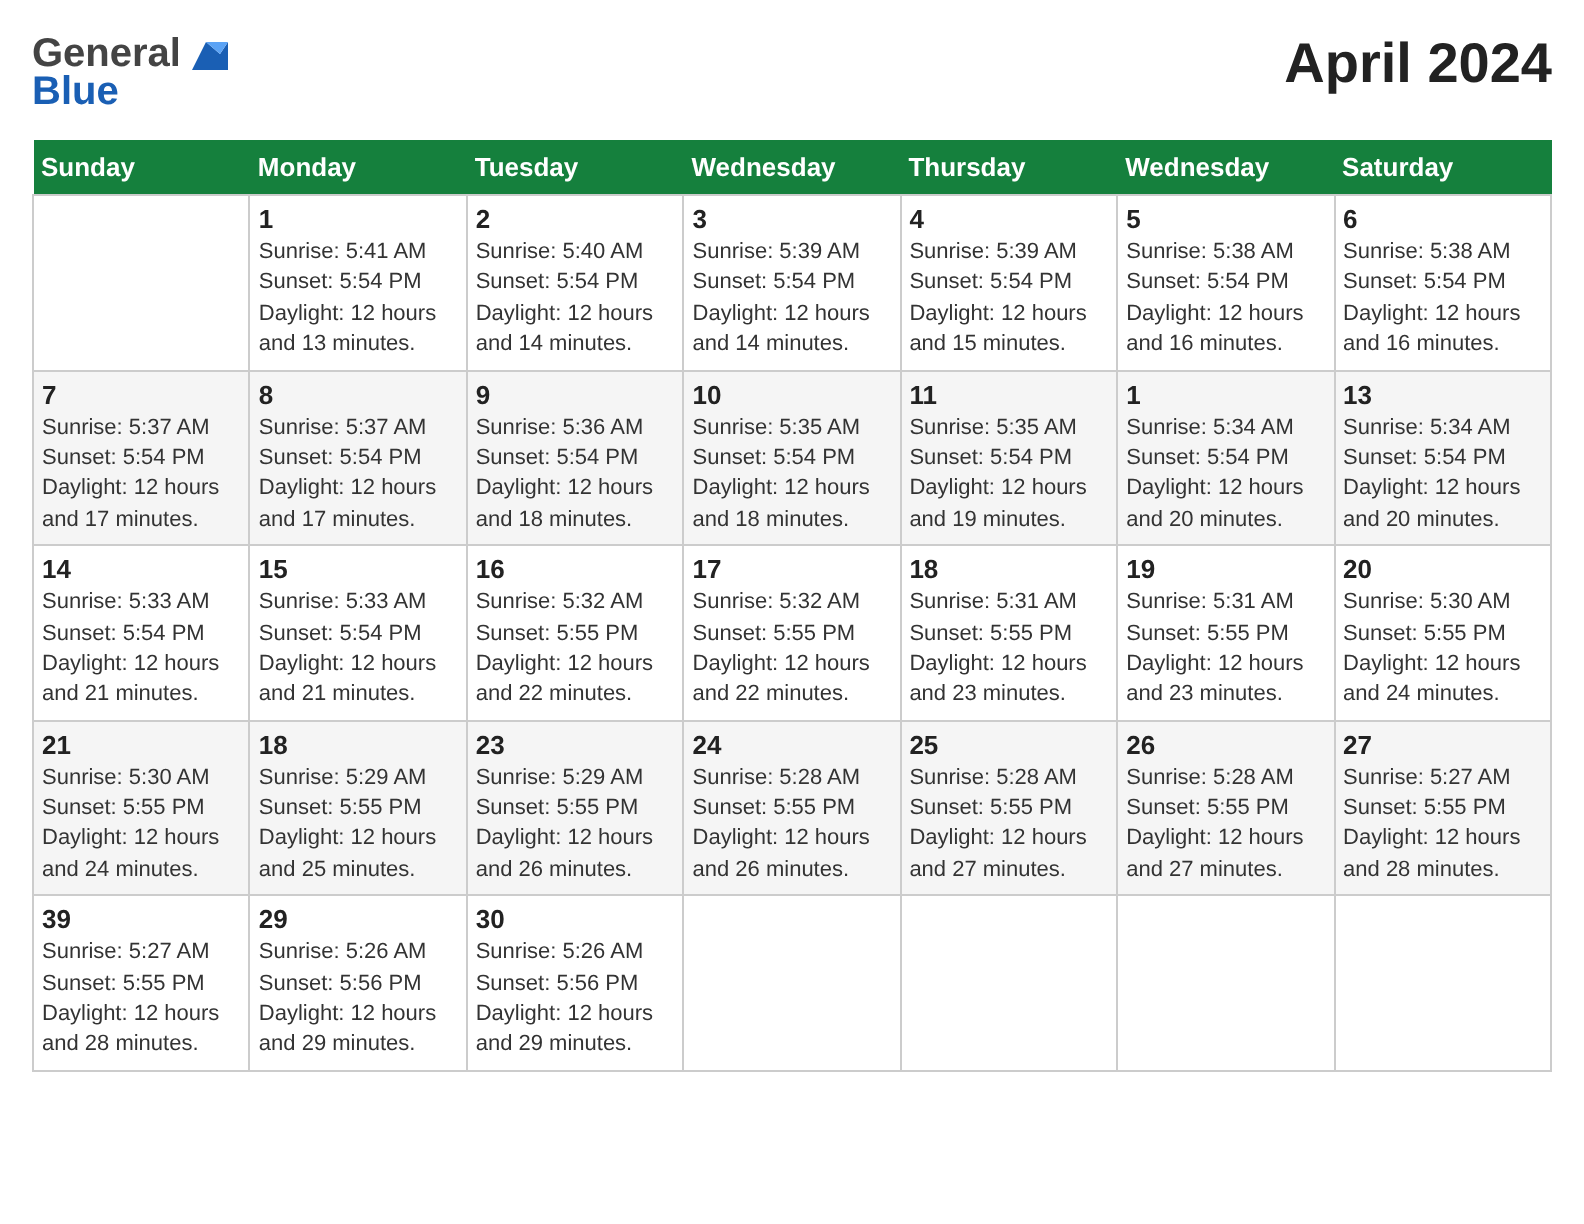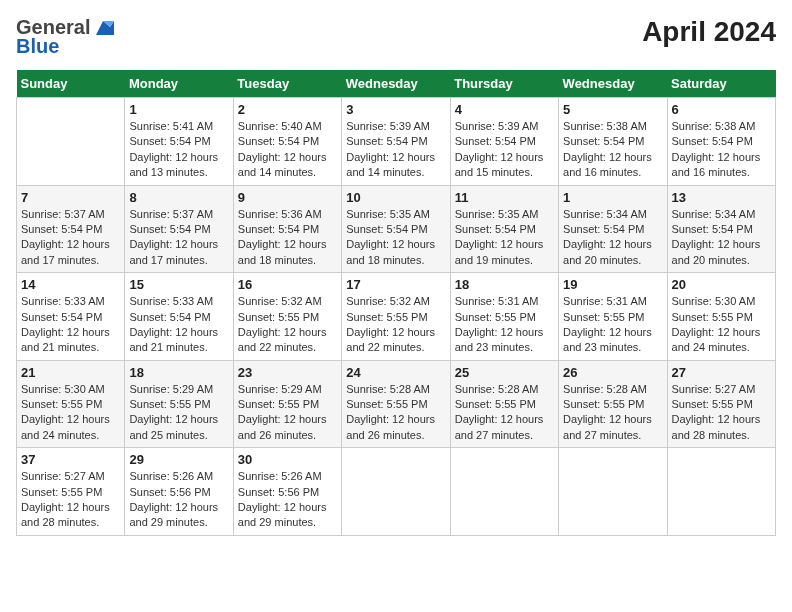--- a/index.html
+++ b/index.html
@@ -219,21 +219,21 @@
           <span class="day-number">26</span>
           <div class="day-info">Sunrise: 5:28 AM<br>Sunset: 5:55 PM<br>Daylight: 12 hours and 27 minutes.</div>
         </td>
         <td>
           <span class="day-number">27</span>
           <div class="day-info">Sunrise: 5:27 AM<br>Sunset: 5:55 PM<br>Daylight: 12 hours and 28 minutes.</div>
         </td>
       </tr>
       <tr>
         <td>
-          <span class="day-number">37</span>
+          <span class="day-number">39</span>
           <div class="day-info">Sunrise: 5:27 AM<br>Sunset: 5:55 PM<br>Daylight: 12 hours and 28 minutes.</div>
         </td>
         <td>
           <span class="day-number">29</span>
           <div class="day-info">Sunrise: 5:26 AM<br>Sunset: 5:56 PM<br>Daylight: 12 hours and 29 minutes.</div>
         </td>
         <td>
           <span class="day-number">30</span>
           <div class="day-info">Sunrise: 5:26 AM<br>Sunset: 5:56 PM<br>Daylight: 12 hours and 29 minutes.</div>
         </td>

